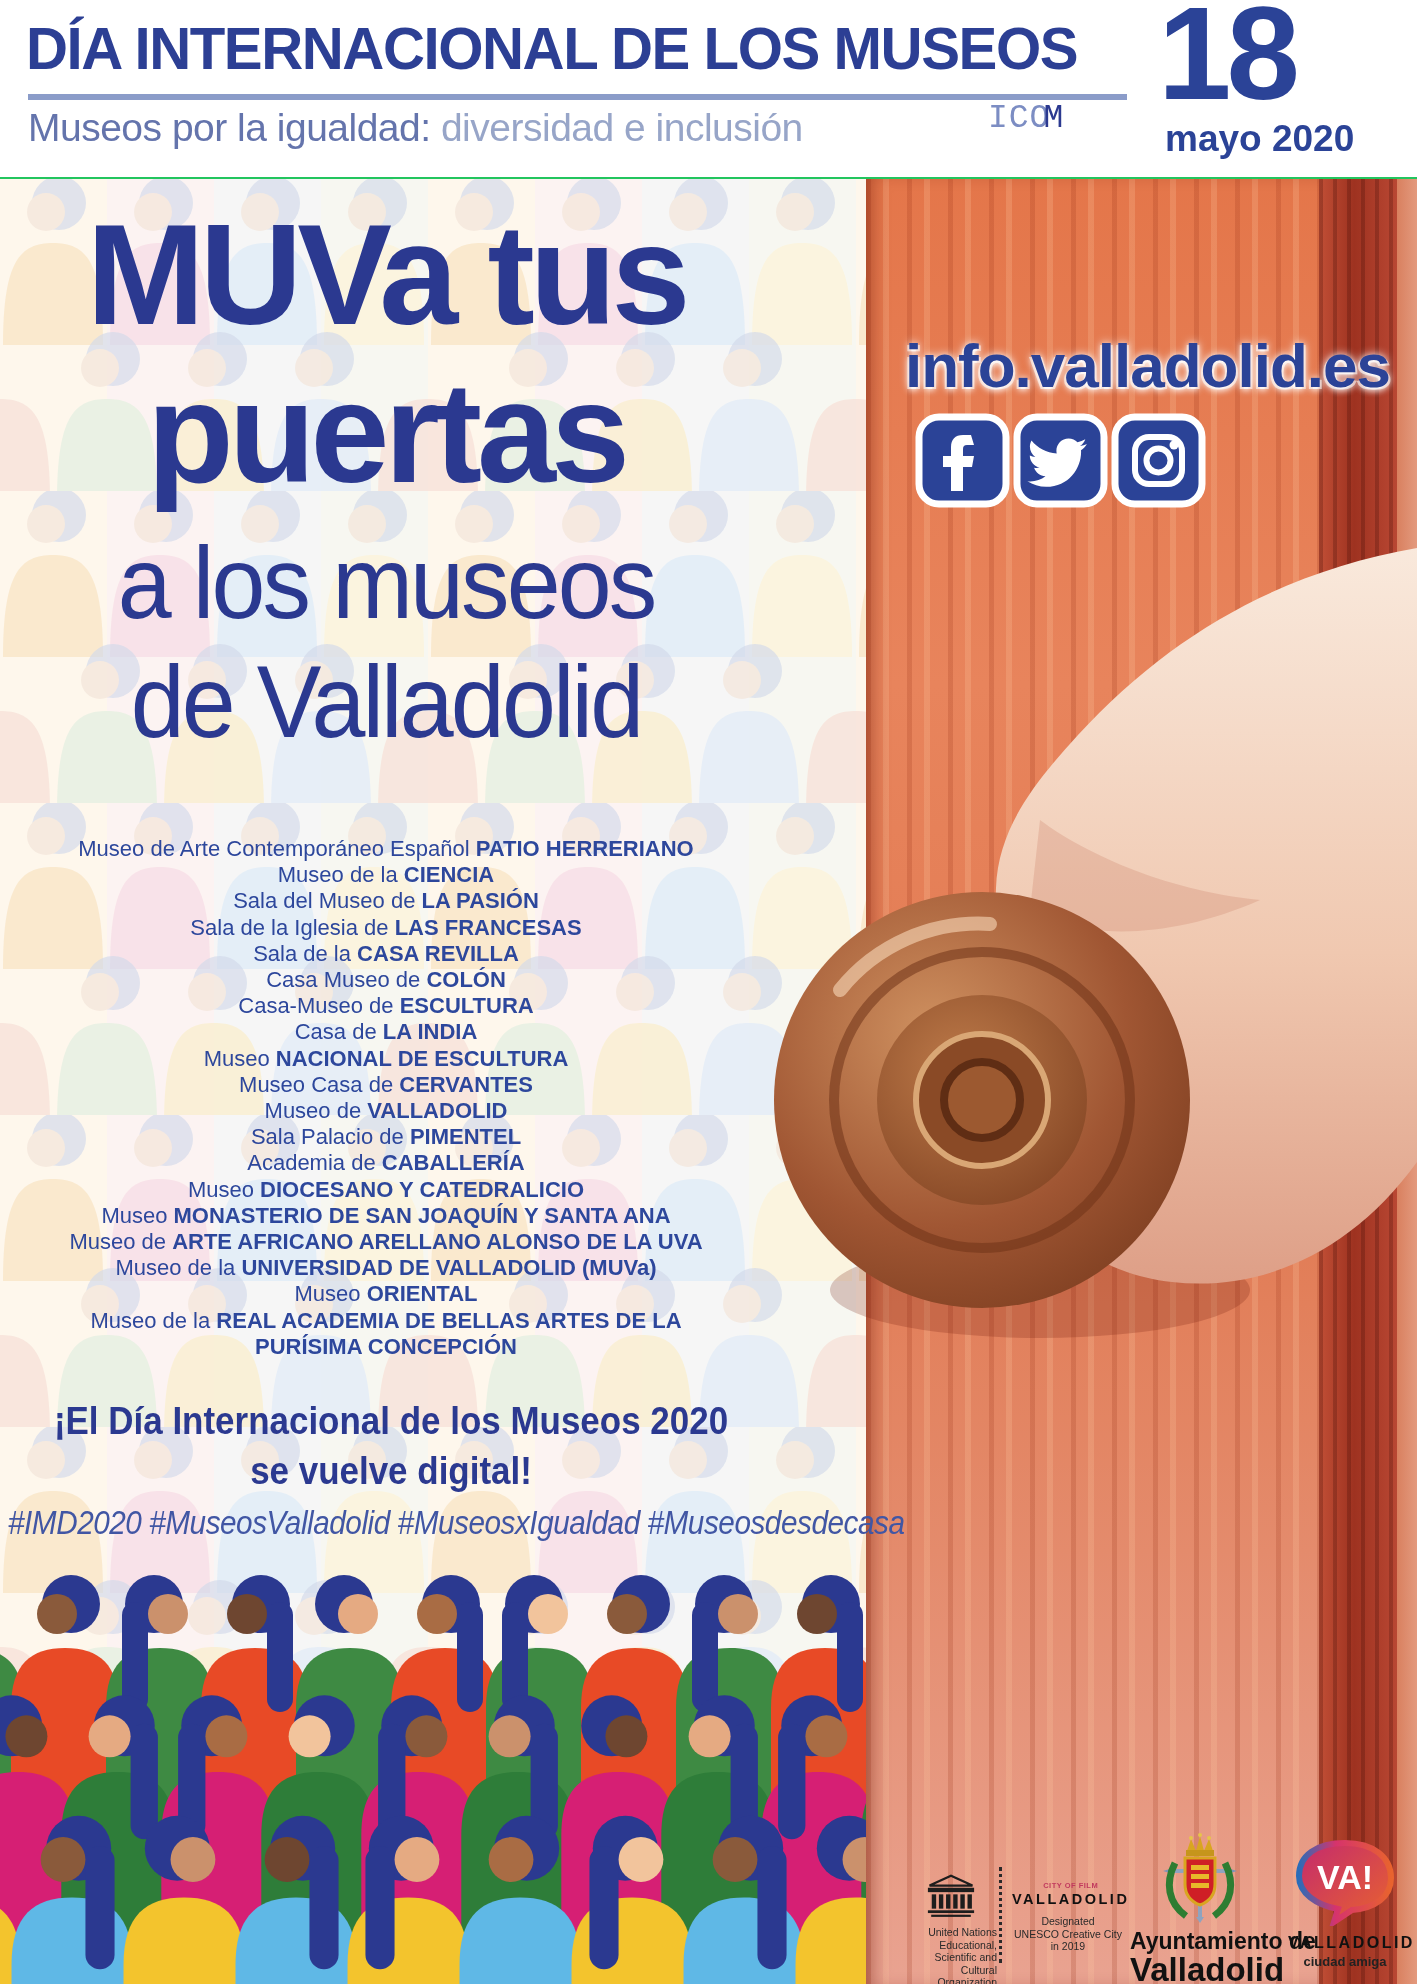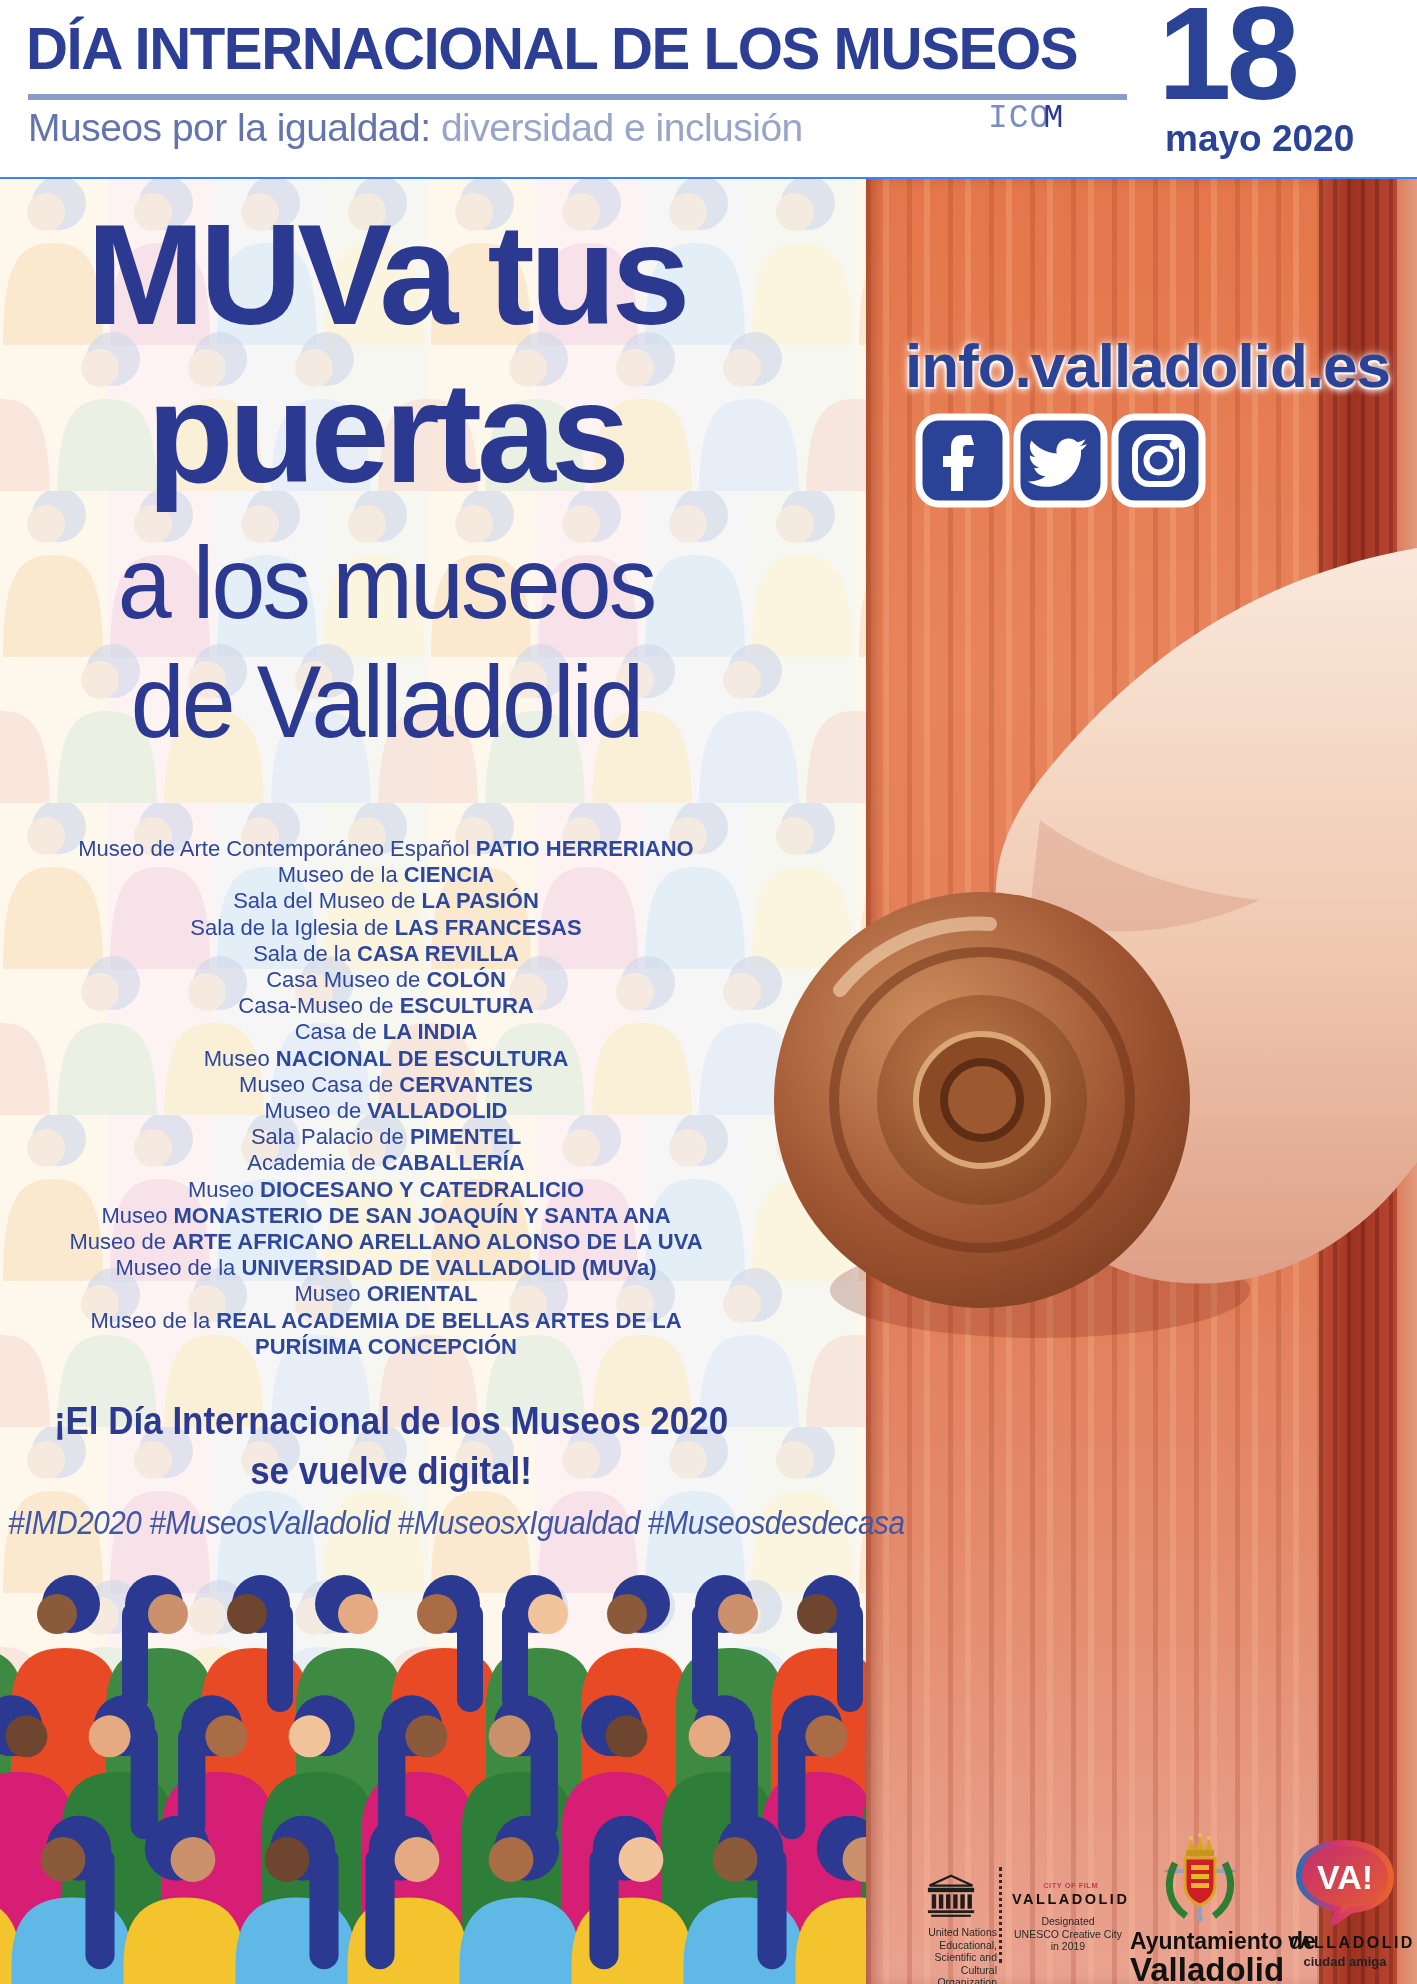--- a/index.html
+++ b/index.html
@@ -1,21 +1,21 @@
 <!DOCTYPE html>
 <html><head>
 <meta charset="utf-8">
 <style>
   html,body{margin:0;padding:0;background:#777;}
   .poster{position:relative;width:1417px;height:1984px;background:#fff;overflow:hidden;
           font-family:"Liberation Sans",sans-serif;margin:0 auto;}
 
   
   .header{position:absolute;left:0;top:0;width:100%;height:177px;background:#fff;
-          border-bottom:2px solid #3b82f6;z-index:40;}
+          border-bottom:2px solid #22c55e;z-index:40;}
   .header-title{position:absolute;left:26px;top:14px;font-size:60px;font-weight:700;
           color:#2c3f94;letter-spacing:-1.5px;transform:scaleX(.97);transform-origin:left top;white-space:nowrap;}
   .header-rule{position:absolute;left:28px;top:94px;width:1099px;height:6px;background:#8b9cc9;}
   .subtitle{position:absolute;left:28px;top:106px;font-size:39px;letter-spacing:-.5px;white-space:nowrap;}
   .subtitle .sb{font-weight:400;color:#6474ac;}
   .subtitle .sl{font-weight:400;color:#97a5c8;}
   .icom{position:absolute;left:988px;top:100px;font-family:Liberation Mono, monospace;
         font-size:33px;color:#7c8dc3;letter-spacing:1px;}
   .icom .m{color:#2b3990;margin-left:-7px;}
   .date-day{position:absolute;left:1158px;top:-12px;font-size:132px;font-weight:700;

